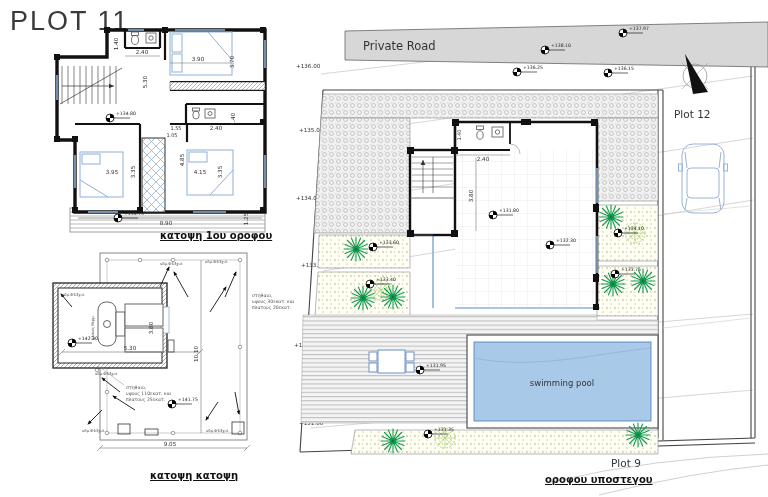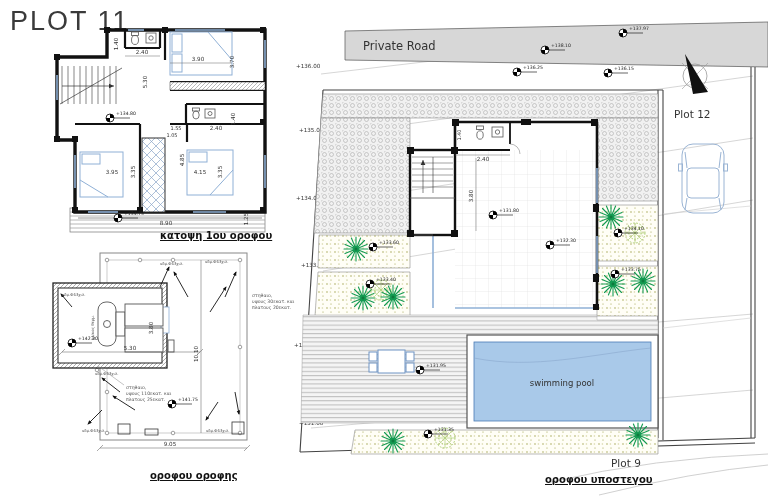--- a/index.html
+++ b/index.html
@@ -263,21 +263,21 @@
   <text class="dim" x="90" y="98" text-anchor="middle">5.30</text>
   <text class="dim" x="113" y="76" transform="rotate(-90 113 76)" text-anchor="middle">3.80</text>
   <text class="dim" x="158" y="102" transform="rotate(-90 158 102)" text-anchor="middle">10.10</text>
   <text class="dim" x="130" y="194" text-anchor="middle">9.05</text>
 
   <use href="#spotB" transform="translate(32,91)"></use>
   <text class="spotlbl" x="38" y="88">+142.30</text>
   <use href="#spotB" transform="translate(132,152)"></use>
   <text class="spotlbl" x="138" y="149">+141.75</text>
 </svg>
-<div class="abs caption" style="left:150px;top:470px;width:140px">οροφου οροφης</div>
+<div class="abs caption" style="left:150px;top:470px;width:140px">κατοψη κατοψη</div>
 
 <svg class="abs" style="left:293px;top:18px" width="475" height="479" viewBox="0 0 475 479">
   <defs>
     <pattern id="pavp" width="7" height="7" patternUnits="userSpaceOnUse">
       <rect width="7" height="7" fill="#f1f1f1"></rect>
       <circle cx="3.5" cy="3.5" r="2" fill="none" stroke="#a9a9a9" stroke-width="0.6"></circle>
       <circle cx="0" cy="0" r="1.2" fill="none" stroke="#b3b3b3" stroke-width="0.5"></circle>
     </pattern>
     <pattern id="dotsp" width="8" height="8" patternUnits="userSpaceOnUse">
       <rect width="8" height="8" fill="#fffef6"></rect>

